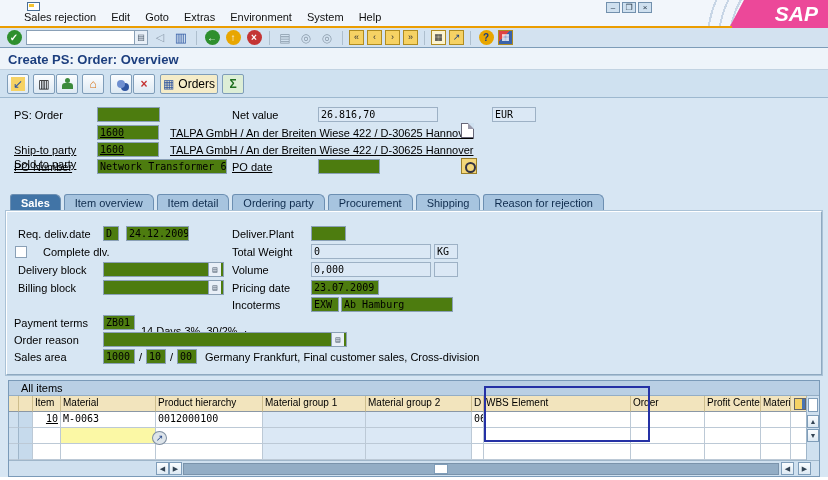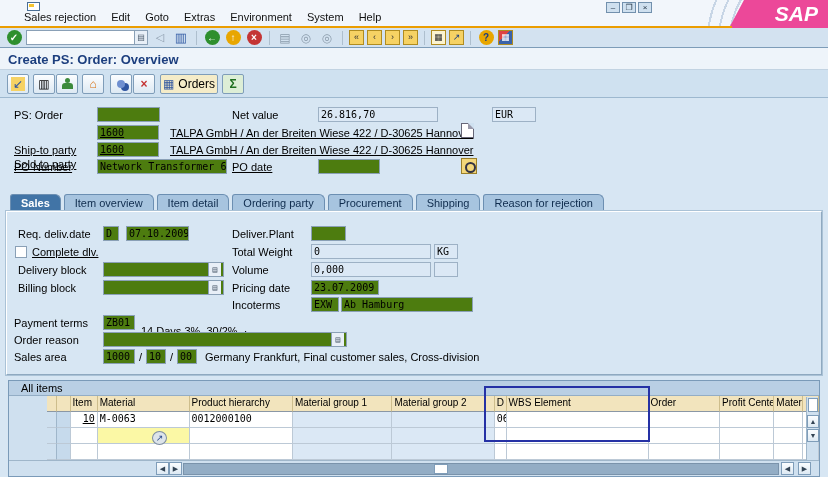--- a/index.html
+++ b/index.html
@@ -69,21 +69,21 @@
   .tabs{left:10px;top:194px;display:flex;gap:3px;}
   .tab{height:18px;padding:2px 10px 0;border:1px solid #6c8fb2;border-bottom:none;
     border-radius:3px 6px 0 0;background:#a7c4df;color:#0e2b4d;}
   .tab.active{background:#4174a6;color:#fff;font-weight:bold;}
   .tabpanel{left:6px;top:211px;width:816px;height:164px;background:#d7e6f3;
     border:1px solid #ffffff;border-right-color:#8fa9c0;border-bottom-color:#8fa9c0;outline:1px solid #aac2d6;}
   
   .items{left:8px;top:380px;width:812px;height:97px;border:1px solid #7a9ab8;background:#cfe0ef;}
   .items .cap{height:15px;background:#b9cfe4;border-bottom:1px solid #93adc5;
     padding-left:12px;line-height:15px;}
-  .trow{display:flex;height:16px;margin-left:38px;}
+  .trow{display:flex;height:16px;}
   .hc{background:#f2e4bd;border-right:1px solid #cdbd8c;border-bottom:1px solid #8a97a5;
     padding:1px 2px;font-size:10px;overflow:hidden;white-space:nowrap;}
   .tc{background:#fff;border-right:1px solid #bcc9d6;border-bottom:1px solid #bcc9d6;
     font-family:"DejaVu Sans Mono", monospace;font-size:10px;line-height:14px;padding:0 2px;
     overflow:hidden;white-space:nowrap;}
   .tc.selcell{background:#c6daec;}
   .tc.strip{background:#cfe0ef;border-right-color:#9fb6ca;}
   .tc.dispc{background:#dbe8f5;}
   .tc.focus{background:#fbf8a5;}
   .w-strip{width:10px;} .w-sel{width:14px;} .w-item{width:28px;} .w-mat{width:95px;}
@@ -230,26 +230,26 @@
     <div class="tab">Item detail</div>
     <div class="tab">Ordering party</div>
     <div class="tab">Procurement</div>
     <div class="tab">Shipping</div>
     <div class="tab">Reason for rejection</div>
   </div>
   <div class="abs tabpanel"></div>
 
   <div class="lbl" style="left:18px;top:228px;">Req. deliv.date</div>
   <div class="fld" style="left:103px;top:226px;width:16px;">D</div>
-  <div class="fld" style="left:126px;top:226px;width:63px;">07.10.2009</div>
+  <div class="fld" style="left:126px;top:226px;width:63px;">24.12.2009</div>
   <div class="lbl" style="left:232px;top:228px;">Deliver.Plant</div>
   <div class="fld" style="left:311px;top:226px;width:35px;"></div>
 
   <div class="chk" style="left:15px;top:246px;"></div>
-  <div class="lbl" style="left:32px;top:246px;text-decoration:underline;">Complete dlv.</div>
+  <div class="lbl" style="left:43px;top:246px;">Complete dlv.</div>
   <div class="lbl" style="left:232px;top:246px;">Total Weight</div>
   <div class="fld disp rt" style="left:311px;top:244px;width:120px;">0</div>
   <div class="fld disp" style="left:434px;top:244px;width:24px;">KG</div>
 
   <div class="lbl" style="left:18px;top:264px;">Delivery block</div>
   <div class="fld combo" style="left:103px;top:262px;width:121px;">
       <span class="space"></span>
       <span class="dd">▤</span>
     </div>
   <div class="lbl" style="left:232px;top:264px;">Volume</div>
@@ -259,21 +259,21 @@
   <div class="lbl" style="left:18px;top:282px;">Billing block</div>
   <div class="fld combo" style="left:103px;top:280px;width:121px;">
       <span class="space"></span>
       <span class="dd">▤</span>
     </div>
   <div class="lbl" style="left:232px;top:282px;">Pricing date</div>
   <div class="fld" style="left:311px;top:280px;width:68px;">23.07.2009</div>
 
   <div class="lbl" style="left:232px;top:299px;">Incoterms</div>
   <div class="fld" style="left:311px;top:297px;width:28px;">EXW</div>
-  <div class="fld" style="left:341px;top:297px;width:132px;">Ab Hamburg</div>
+  <div class="fld" style="left:341px;top:297px;width:112px;">Ab Hamburg</div>
 
   <div class="lbl" style="left:14px;top:317px;">Payment terms</div>
   <div class="fld" style="left:103px;top:315px;width:32px;">ZB01</div>
   <div class="lbl" style="left:141px;top:317px;margin-top:8px;">14 Days 3%, 30/2%, ·</div>
 
   <div class="lbl" style="left:14px;top:334px;">Order reason</div>
   <div class="fld combo" style="left:103px;top:332px;width:244px;">
       <span class="space"></span>
       <span class="dd">▤</span>
     </div>

